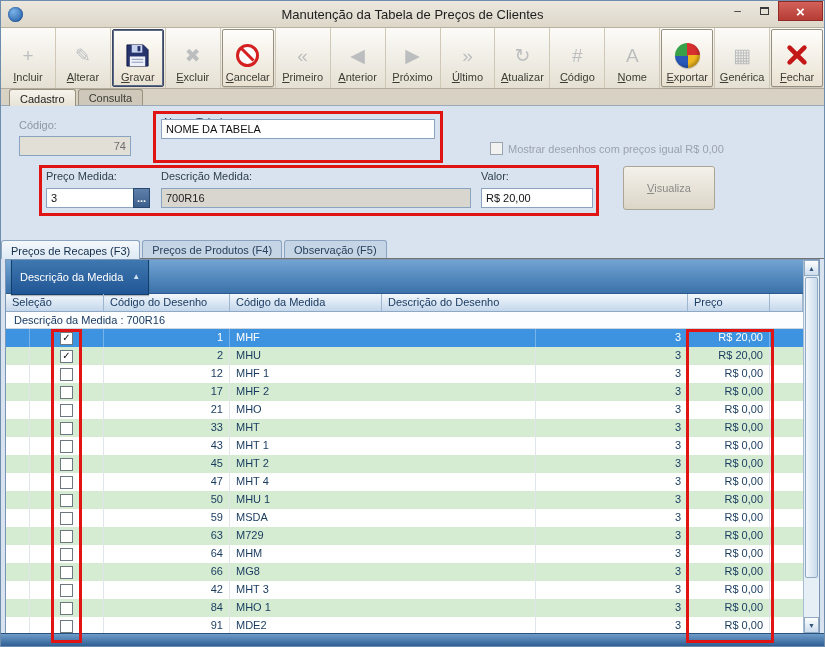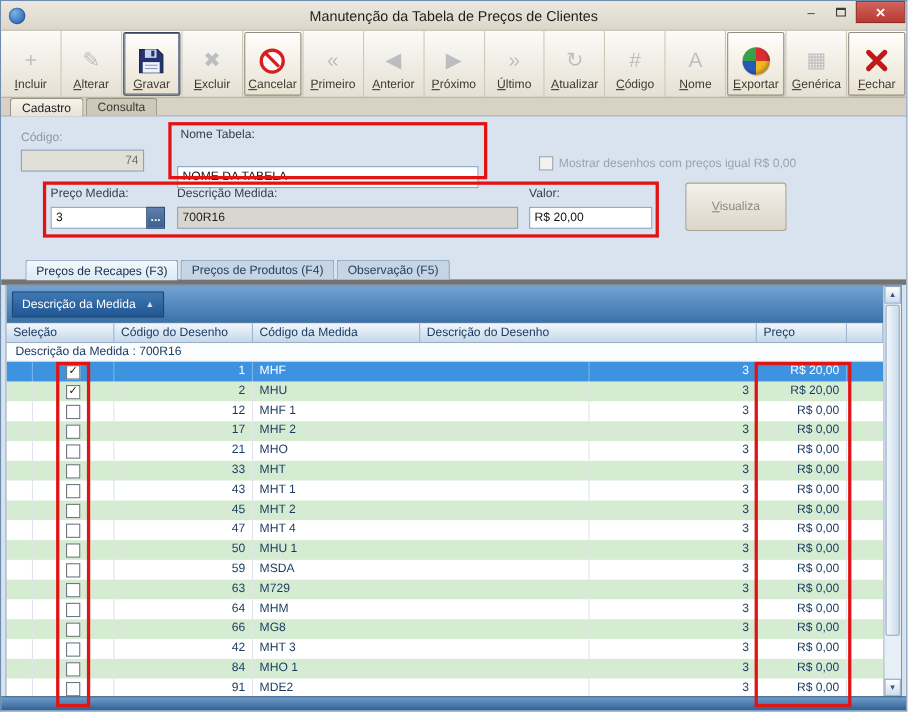--- a/index.html
+++ b/index.html
@@ -43,29 +43,29 @@
   .field{position:absolute;height:20px;border:1px solid #8aa4c0;background:#fff;font-family:"Liberation Sans",sans-serif;font-size:11px;padding:0 4px;color:#111}
   .field.dis{background:#e2dfd7;color:#6e6e6e}
   .field.gray{background:#d8d6cf;color:#222}
   .ellipsis-btn{position:absolute;width:17px;height:20px;background:linear-gradient(#5e80aa,#3c5f8c);border:1px solid #27496f;color:#fff;font-weight:bold;font-size:11px;display:flex;align-items:center;justify-content:center;line-height:8px}
   .chk{position:absolute;width:13px;height:13px;border:1px solid #9aa4ae;background:#f2f2f0}
   .chk-label{position:absolute;color:#9aa2ae;white-space:nowrap}
   .btn-visualiza{position:absolute;left:622px;top:60px;width:92px;height:44px;background:linear-gradient(#f4f1ea,#dcd6c8);border:1px solid #aba globe;border:1px solid #aca594;border-radius:3px;color:#8a8a86;font-size:11px;display:flex;align-items:center;justify-content:center}
   .btn-visualiza span::first-letter{text-decoration:underline}
 
   
-  .sub-tabs{position:absolute;left:0;top:236px;right:0;height:22px;background:#d9e3ef;display:flex;align-items:flex-end;padding-left:22px;border-bottom:5px solid #737373}
+  .sub-tabs{position:absolute;left:0;top:236px;right:0;height:22px;background:#d9e3ef;display:flex;align-items:flex-end;padding-left:0;border-bottom:1px solid #737373}
   .stab{padding:3px 9px 2px;border:1px solid #8aa4c0;border-bottom:none;border-radius:3px 3px 0 0;background:#c6d5e5;color:#27415c;margin-right:2px;line-height:12px}
   .stab.active{background:linear-gradient(#f4f8fc,#dde9f4);color:#132c4a;position:relative;top:1px;padding-top:4px}
 
   
   .grid{position:absolute;left:4px;top:258px;right:4px;height:375px;border:1px solid #7a96b4;background:#fff}
   .grid-content{position:absolute;left:0;top:0;right:16px;bottom:0;overflow:hidden}
   .groupby{height:34px;background:linear-gradient(#72a3d3,#3a72a9);border-bottom:1px solid #2a5a8e;display:flex;align-items:center;padding-left:5px}
-  .group-btn{height:23px;background:linear-gradient(#4079b2,#215694);border:1px solid #12406e;color:#fff;display:flex;align-items:center;padding:0 8px;gap:9px;box-shadow:0 1px 1px rgba(0,0,0,.25)}
+  .group-btn{height:37px;background:linear-gradient(#4079b2,#215694);border:1px solid #12406e;color:#fff;display:flex;align-items:center;padding:0 8px;gap:9px;box-shadow:0 1px 1px rgba(0,0,0,.25)}
   .sort-tri{font-size:8px;color:#cfe2f4;line-height:8px}
   .ghead{display:flex;height:18px;background:linear-gradient(#f2f7fc,#c4d7eb);border-bottom:1px solid #8fa9c4;color:#1b3c64}
   .ghead .h{border-right:1px solid #9fb6cf;padding:2px 6px;line-height:13px;white-space:nowrap;overflow:hidden}
   .h-sel{width:98px}.h-cod{width:126px}.h-desc{width:306px}.h-med{width:152px}.h-pre{width:82px}
   .h-fill{flex:1;border-right:none}
   .group-row{height:17px;background:#fbfdff;border-bottom:1px solid #ccd6e0;color:#1b3c64;padding-left:8px;line-height:16px;white-space:nowrap}
   .grid-rows{position:absolute;left:0;top:69px;right:0;bottom:0;background:#fff}
   .grid-row{display:flex;height:18px;line-height:17px;color:#173a5e}
   .grid-row.plain{background:#fff}
   .grid-row.alt{background:#d5ecd3}
@@ -250,21 +250,21 @@
   <div class="main-tabs">
     <div class="mtab active">Cadastro</div>
     <div class="mtab">Consulta</div>
   </div>
 
   <div class="form-panel">
     <span class="flabel dis" style="left:18px;top:13px">Código:</span>
     <input class="field dis" style="left: 18px; top: 30px; width: 112px; text-align: right;" value="74">
 
     <span class="flabel" style="left:163px;top:10px">Nome Tabela:</span>
-    <input class="field" style="left: 160px; top: 45px; width: 274px;" value="NOME DA TABELA">
+    <input class="field" style="left: 160px; top: 13px; width: 274px;" value="NOME DA TABELA">
 
     <span class="chk" style="left:489px;top:36px"></span>
     <span class="chk-label" style="left:507px;top:37px">Mostrar desenhos com preços igual R$ 0,00</span>
 
     <span class="flabel" style="left:45px;top:64px">Preço Medida:</span>
     <input class="field" style="left: 45px; top: 82px; width: 88px;" value="3">
     <span class="ellipsis-btn" style="left:132px;top:82px">...</span>
 
     <span class="flabel" style="left:160px;top:64px">Descrição Medida:</span>
     <input class="field gray" style="left: 160px; top: 82px; width: 310px;" value="700R16">

